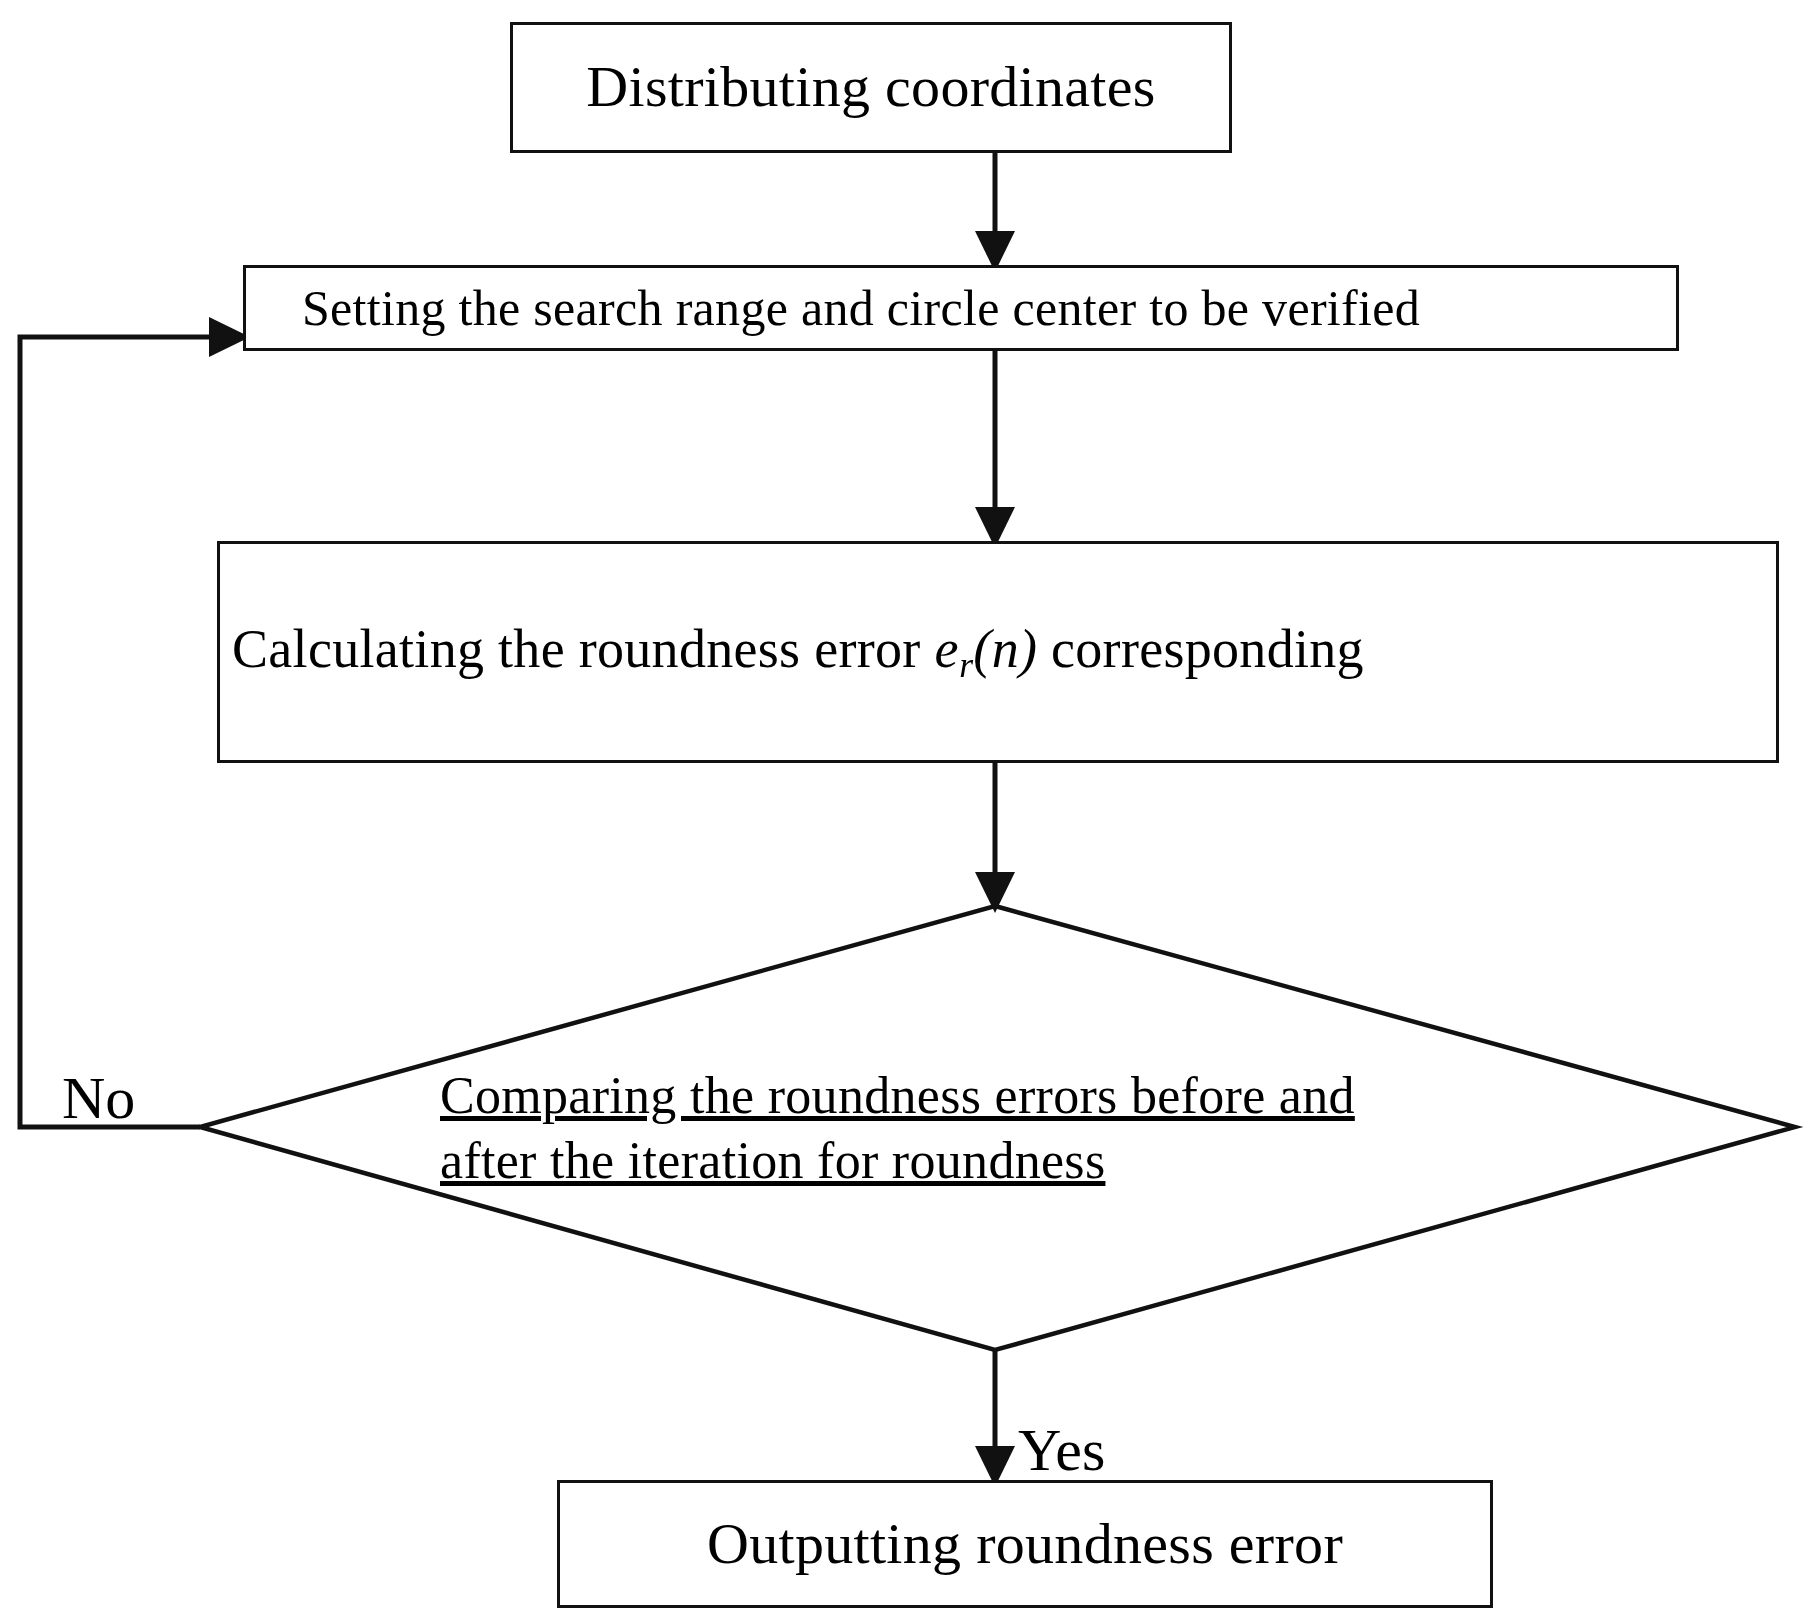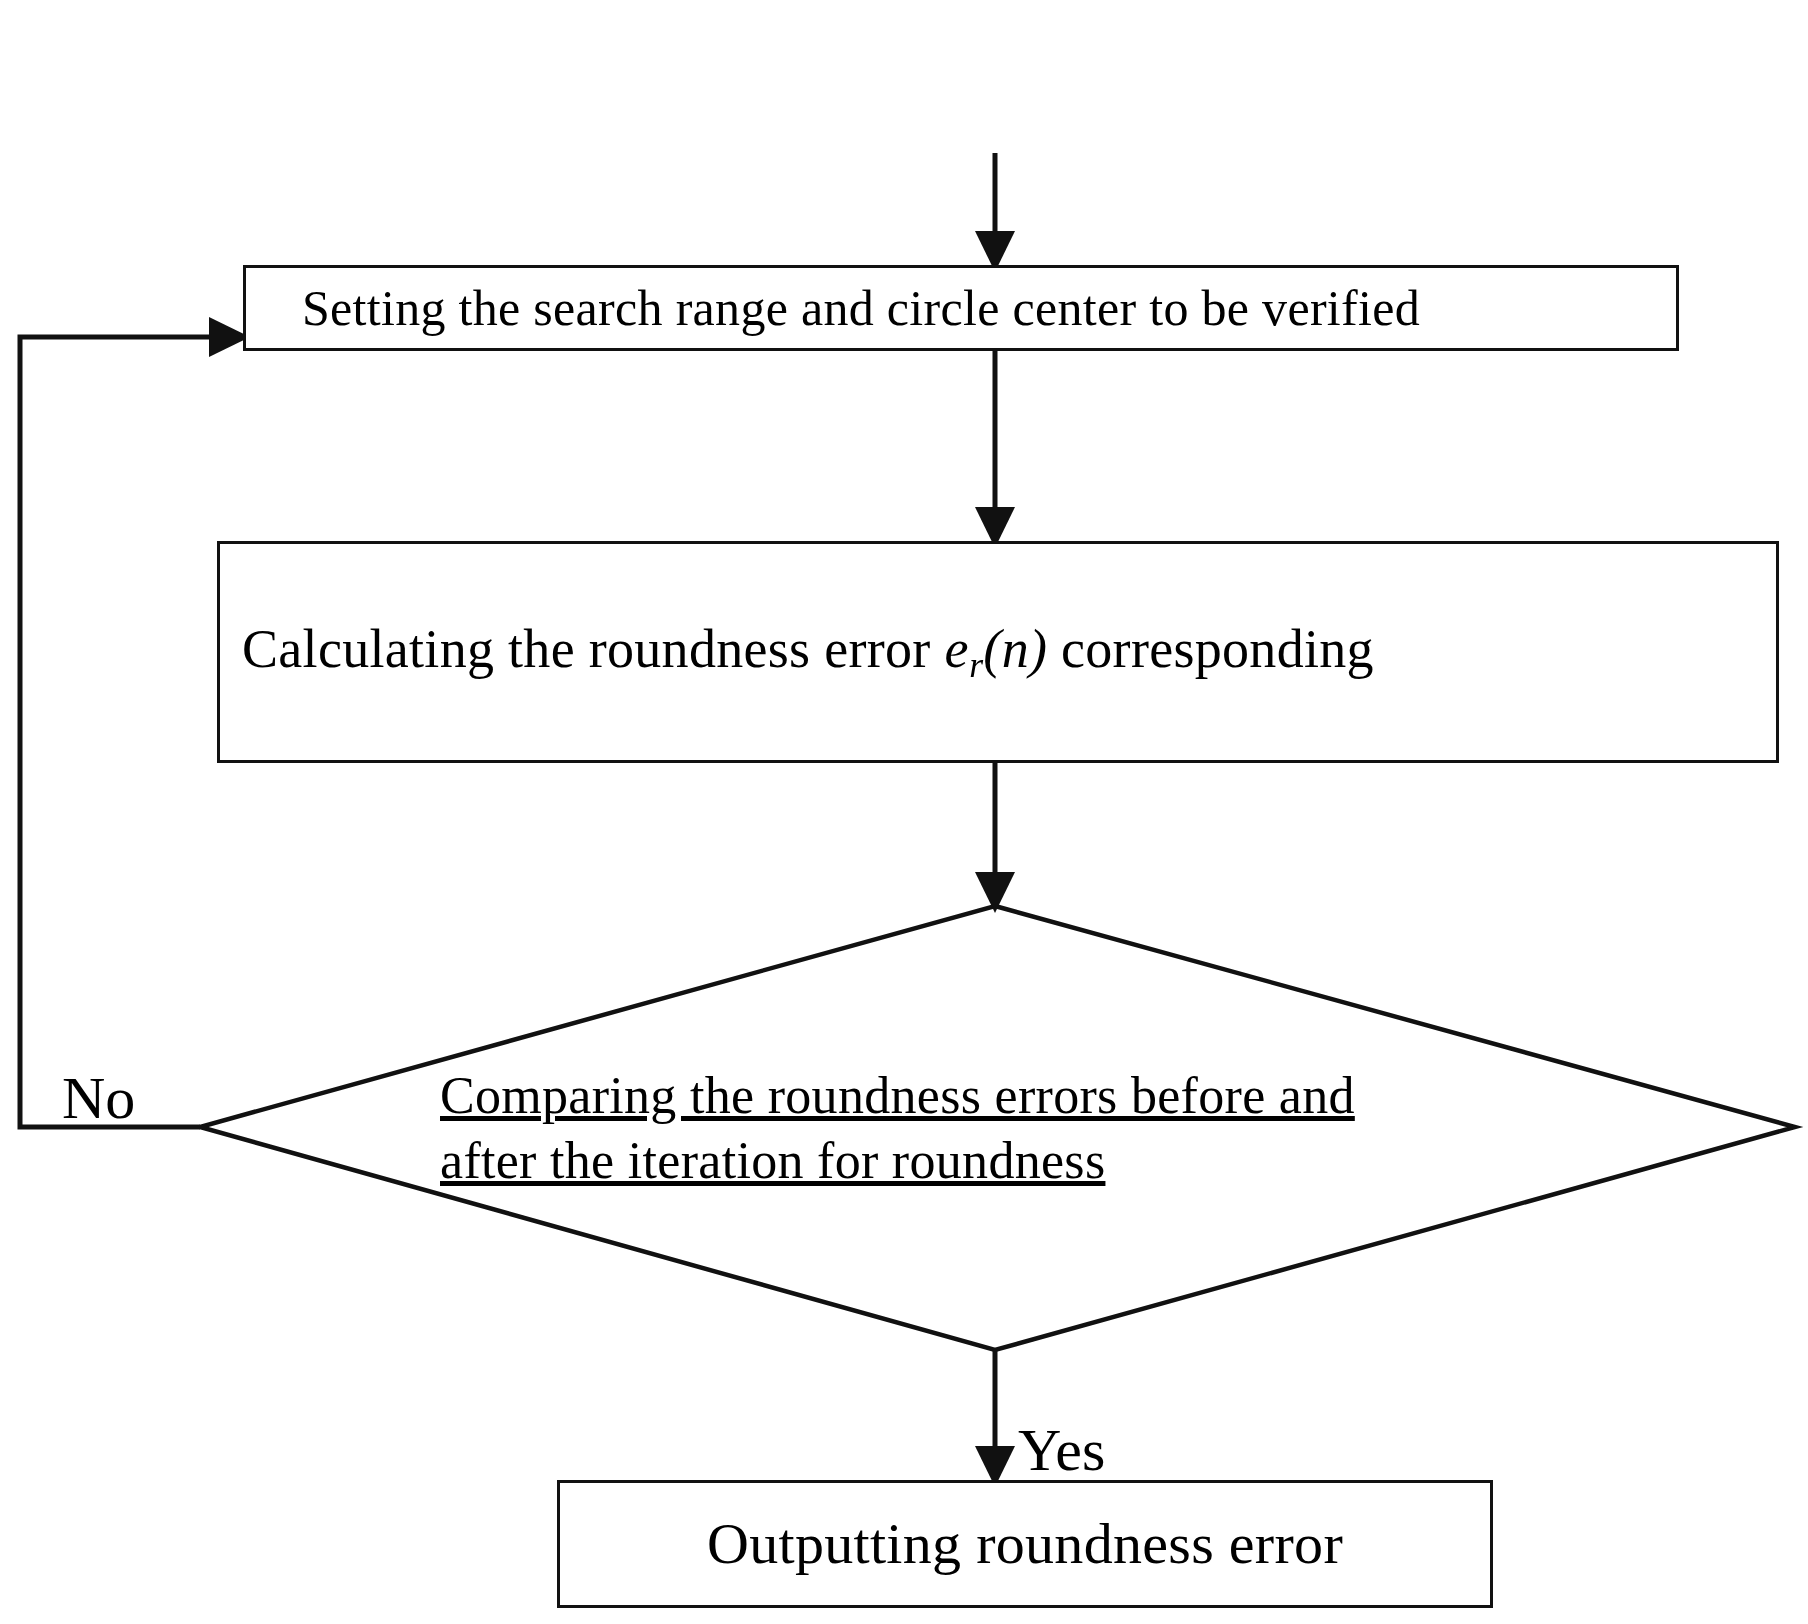--- a/index.html
+++ b/index.html
@@ -52,21 +52,21 @@
   #node-setting {
     left: 243px; top: 265px; width: 1436px; height: 86px;
     font-size: 50px;
   }
   #node-setting .txt { padding-left: 56px; }
 
   #node-calc {
     left: 217px; top: 541px; width: 1562px; height: 222px;
     font-size: 54px;
   }
-  #node-calc .txt { padding-left: 22px; padding-right: 16px; }
+  #node-calc .txt { padding-left: 12px; padding-right: 16px; }
 
   #node-output {
     left: 512px; top: 1480px; width: 936px; height: 128px;
     font-size: 58px;
     margin-left: 45px;
   }
   #node-output .txt { padding: 0 10px; }
 
   
   #node-decision {
@@ -126,20 +126,23 @@
 
     <line x1="995" y1="351" x2="995" y2="538" stroke="#111111" stroke-width="5" marker-end="url(#ah)"></line>
 
     <line x1="995" y1="763" x2="995" y2="903" stroke="#111111" stroke-width="5" marker-end="url(#ah)"></line>
 
     <line x1="995" y1="1350" x2="995" y2="1477" stroke="#111111" stroke-width="5" marker-end="url(#ah)"></line>
 
     <polyline points="200,1127 20,1127 20,337 240,337" fill="none" stroke="#111111" stroke-width="5" marker-end="url(#ah)"></polyline>
   </svg>
 
+  <div class="node center" id="node-start">
+    <div class="txt">Distributing coordinates</div>
+  </div>
 
   <div class="node leftal" id="node-setting">
     <div class="txt">Setting the search range and circle center to be verified</div>
   </div>
 
   <div class="node leftal" id="node-calc">
     <div class="txt">
       <span>Calculating the roundness error </span><span class="mathvar">e</span><span class="mathsub">r</span><span class="mathvar">(n)</span><span> corresponding</span><br>
     </div>
   </div>

